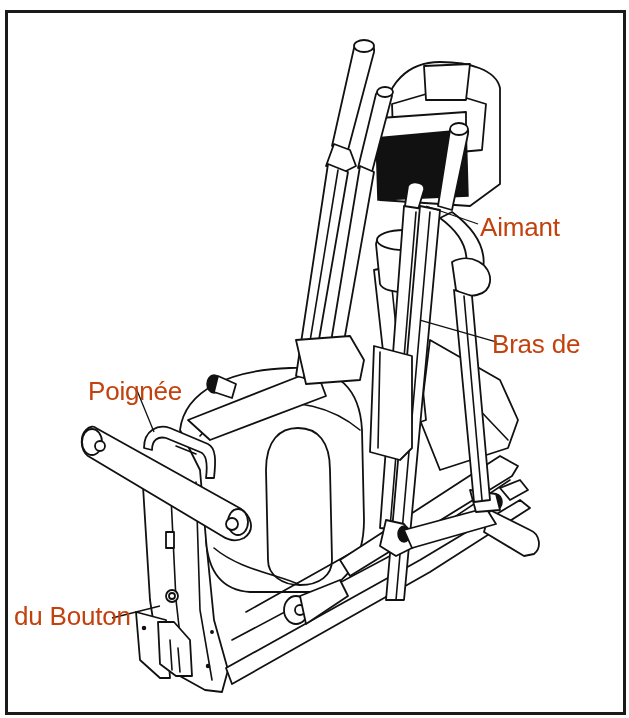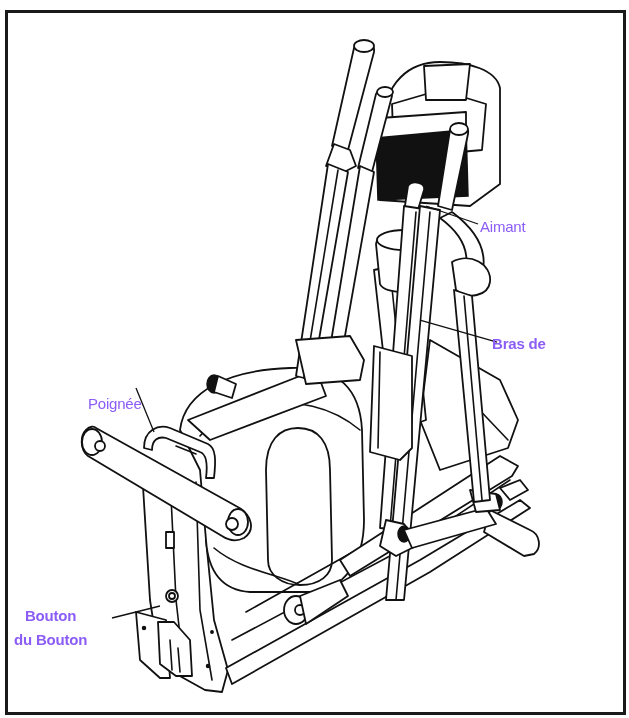--- a/index.html
+++ b/index.html
@@ -1,23 +1,23 @@
 <!DOCTYPE html>
 <html><head>
 <meta charset="utf-8">
 <style>
   html, body { margin: 0; padding: 0; background: #ffffff; }
   body { width: 629px; height: 718px; position: relative; overflow: hidden;
          font-family: "Liberation Sans", "DejaVu Sans", sans-serif; }
   .frame { position: absolute; left: 5px; top: 10px; width: 615px; height: 699px;
            border: 3px solid #1a1a1a; box-sizing: content-box; background: #fff; }
   .drawing { position: absolute; left: 0; top: 0; width: 629px; height: 718px; }
-  .label { position: absolute; font-size: 15px; color: #8b5cf6; line-height: 24px;
+  .label { position: absolute; font-size: 26px; color: #c2410c; line-height: 24px;
            white-space: nowrap; letter-spacing: -0.2px; }
-  .label.center { text-align: center; font-weight: bold; }
+  .label.center { text-align: right; }
   svg .o { fill: #fff; stroke: #111; stroke-width: 1.8; stroke-linejoin: round; stroke-linecap: round; }
   svg .l { fill: none; stroke: #111; stroke-width: 1.6; stroke-linecap: round; stroke-linejoin: round; }
   svg .k { fill: #111; stroke: #111; stroke-width: 1.5; }
   svg .lead { fill: none; stroke: #111; stroke-width: 1.3; }
 </style>
 </head>
 <body>
 
 <div class="frame"></div>
 
@@ -147,20 +147,19 @@
 </svg>
 
 <div class="label" style="left:480px; top:215px;">
   <span>Aimant</span>
 </div>
 
 <div class="label center" style="left:492px; top:332px;">
   <div>Bras de</div>
 </div>
 
-<div class="label" style="left:88px; top:392px;">
+<div class="label" style="left:88px; top:379px;">
   <span>Poignée</span>
 </div>
 
 <div class="label center" style="left:14px; top:604px;">
-  <div>Bouton</div>
   <div>du Bouton</div>
 </div>
 
 </body></html>

